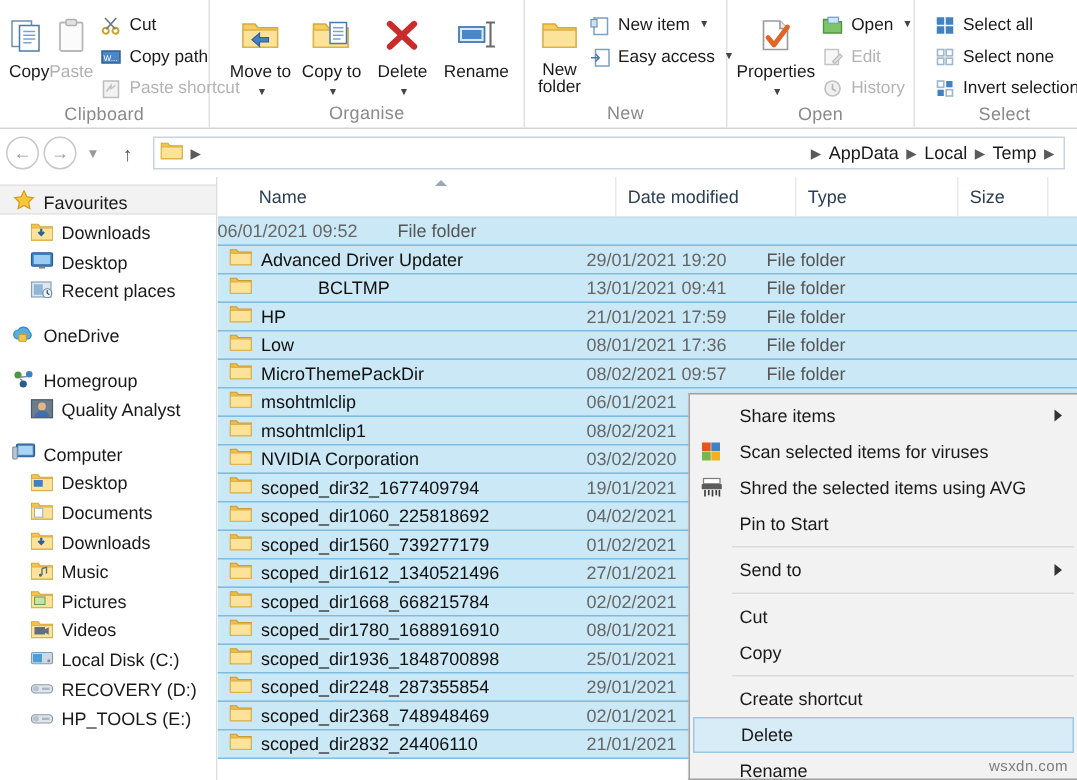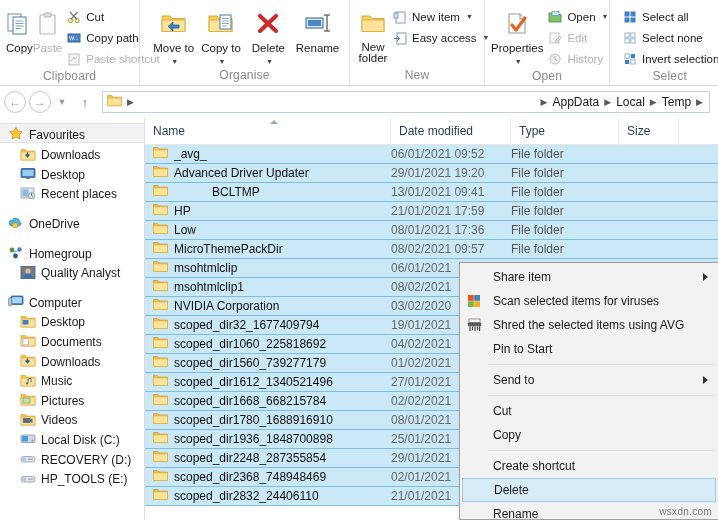--- a/index.html
+++ b/index.html
@@ -118,20 +118,21 @@
   .navgap { height: 10px; }
   .navicon { width: 16px; height: 16px; display: flex; align-items: center; justify-content: center; flex: 0 0 16px; }
 
   
   .listpane { flex: 1; height: 402px; position: relative; background: #fff; overflow: hidden; }
   .colhead {
     height: 27px; display: flex; align-items: center;
     border-bottom: 1px solid #e5e5e5;
     font-size: 12px; color: #2a3f55;
     position: relative;
+    justify-content: center;
   }
   .colhead .ch {
     height: 27px; display: flex; align-items: center;
     padding-left: 8px;
     border-right: 1px solid #eaeaea;
     cursor: default;
     position: relative;
   }
   .sortmark {
     position: absolute; left: 125px; top: 2px;
@@ -677,27 +678,20 @@
         </div>
         <div class="ch" style="width:108px;">
           <span>Type</span>
         </div>
         <div class="ch" style="width:60px;">
           <span>Size</span>
         </div>
       </div>
       <div class="rows" id="rows">
           <div class="row sel">
-            <div class="cell-name" style="width:246px;">
-              <span><svg width="15" height="13" viewBox="0 0 15 13">
-                  <path d="M0.5 1.5 h4.2 l1.2 1.6 h8.6 v8.4 h-14z" fill="#f0bd48" stroke="#cf9b2f" stroke-width=".8"></path>
-                  <path d="M0.5 3.9 h14 v7.6 h-14z" fill="#fde39a" stroke="#dcb24a" stroke-width=".8"></path>
-                </svg></span>
-              <span>_avg_</span>
-            </div>
             <div class="cell-date" style="width:120px;">06/01/2021 09:52</div>
             <div class="cell-type" style="width:108px;">File folder</div>
             <div class="cell-size" style="width:60px;"></div>
           </div>
           <div class="row sel">
             <div class="cell-name" style="width:246px;">
               <span><svg width="15" height="13" viewBox="0 0 15 13">
                   <path d="M0.5 1.5 h4.2 l1.2 1.6 h8.6 v8.4 h-14z" fill="#f0bd48" stroke="#cf9b2f" stroke-width=".8"></path>
                   <path d="M0.5 3.9 h14 v7.6 h-14z" fill="#fde39a" stroke="#dcb24a" stroke-width=".8"></path>
                 </svg></span>
@@ -912,21 +906,21 @@
             <div class="cell-size" style="width:60px;"></div>
           </div>
         </div>
     </div>
   </div>
 
   <div class="ctxmenu">
     <div class="ctxgutter"></div>
     <div id="ctxitems" style="position:relative;">
         <div class="ctxitem">
-          <span>Share item</span>
+          <span>Share items</span>
           <span class="ctxarrow"></span>
         </div>
         <div class="ctxitem">
           <span class="ctxicon">
             <svg width="14" height="14" viewBox="0 0 14 14">
               <rect x="1" y="1" width="5.8" height="5.8" fill="#e8531f"></rect>
               <rect x="7.2" y="1" width="5.8" height="5.8" fill="#3f82c4"></rect>
               <rect x="1" y="7.2" width="5.8" height="5.8" fill="#7ab648"></rect>
               <rect x="7.2" y="7.2" width="5.8" height="5.8" fill="#f2b01e"></rect>
             </svg>

